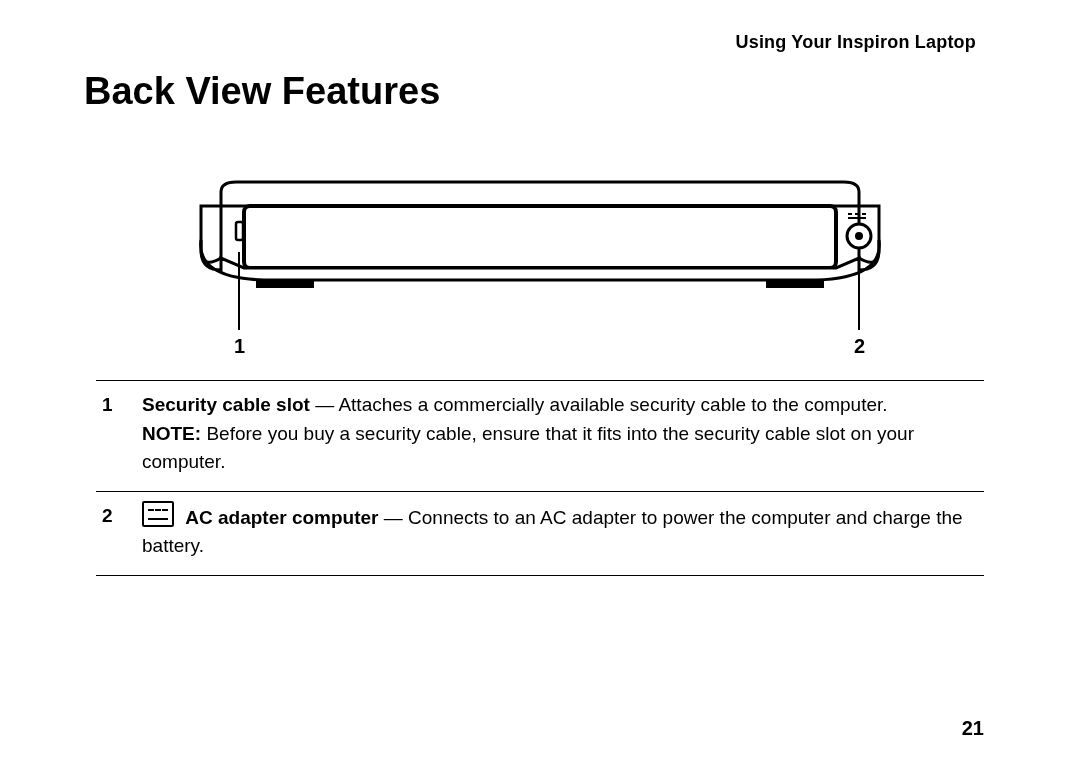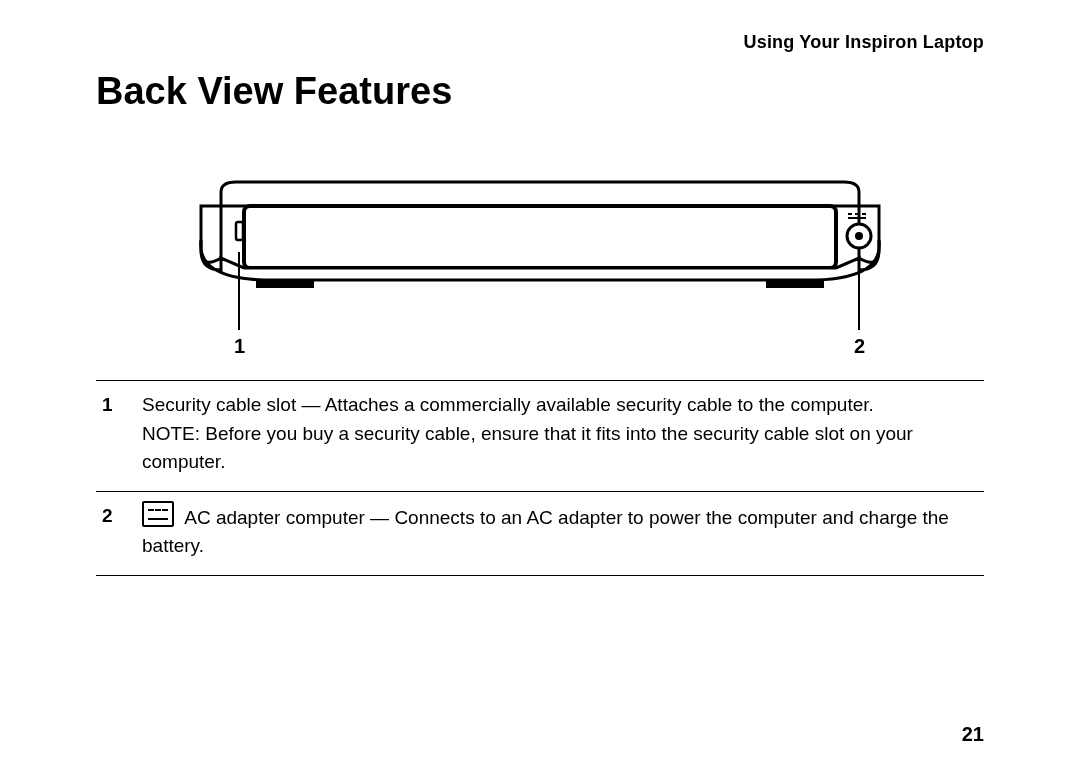--- a/index.html
+++ b/index.html
@@ -13,29 +13,29 @@
   }
   .page {
     position: relative;
     width: 1080px;
     height: 766px;
     box-sizing: border-box;
   }
   .header-running {
     position: absolute;
     top: 32px;
-    right: 96px;
+    right: 104px;
     font-size: 18px;
     font-weight: 700;
     letter-spacing: 0.2px;
   }
   .title {
     position: absolute;
     top: 70px;
-    left: 96px;
+    left: 84px;
     font-size: 38px;
     font-weight: 700;
     font-stretch: condensed;
     letter-spacing: 0px;
   }
   .diagram-wrap {
     position: absolute;
     top: 170px;
     left: 96px;
     width: 888px;
@@ -63,21 +63,21 @@
   }
   .desc-table td {
     padding: 10px 6px 14px 6px;
     vertical-align: top;
   }
   .desc-num {
     width: 28px;
     font-weight: 700;
   }
   .strong {
-    font-weight: 400;
+    font-weight: 700;
   }
   .icon-box {
     display: inline-block;
     width: 28px;
     height: 22px;
     border: 2px solid #000;
     border-radius: 2px;
     vertical-align: text-bottom;
     margin-right: 6px;
     position: relative;
@@ -94,21 +94,21 @@
   .icon-box::after {
     content: "";
     position: absolute;
     bottom: 5px;
     left: 4px;
     right: 4px;
     border-top: 2px solid #000;
   }
   .page-num {
     position: absolute;
-    bottom: 20px;
+    bottom: 26px;
     right: 96px;
     font-size: 20px;
     font-weight: 700;
   }
 </style>
 </head>
 <body>
 
 <div class="page">
 

